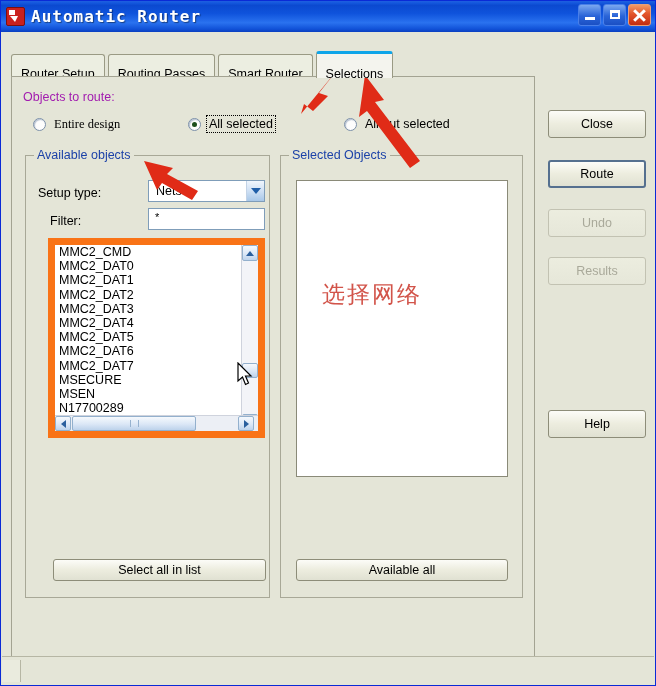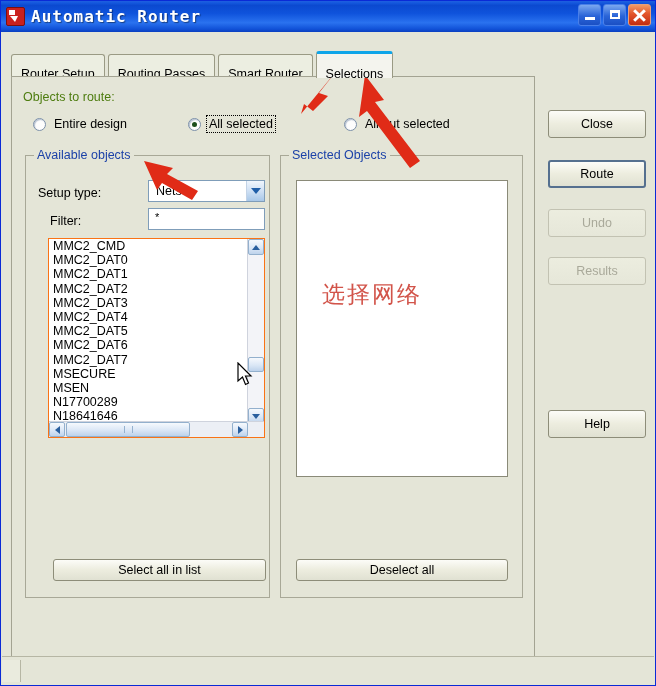--- a/index.html
+++ b/index.html
@@ -80,36 +80,36 @@
     position:relative;z-index:5;margin-bottom:-1px;
   }
 
   
   .panel{
     position:absolute;left:9px;top:44px;width:524px;height:604px;
     background:#e4e5d7;
     border:1px solid #a3a392;
     box-sizing:border-box;
   }
-  .objlabel{position:absolute;left:11px;top:13px;font-size:12.5px;color:#4d7c0f;}
+  .objlabel{position:absolute;left:11px;top:13px;font-size:12.5px;color:#a21caf;}
 
   .radios{position:absolute;left:13px;top:38px;width:500px;height:20px;}
   .radio{position:absolute;display:flex;align-items:center;height:18px;}
   .radio .dot{
     width:13px;height:13px;border-radius:50%;
     background:#fdfdfd;border:1px solid #7c90a8;
     box-shadow:inset 1px 1px 1px rgba(120,140,170,.55);
     box-sizing:border-box;position:relative;flex:0 0 auto;
   }
   .radio.checked .dot:after{
     content:"";position:absolute;left:3px;top:3px;width:5px;height:5px;border-radius:50%;background:#1c4f1c;
   }
   .radio .rl{margin-left:6px;font-size:12.5px;white-space:nowrap;padding:1px 2px;}
   .radio.focused .rl{outline:1px dotted #000;}
-  #r-entire{left:8px;}
+  #r-entire{left:8px;font-family:Liberation Serif, serif;}
   #r-allsel{left:163px;}
   #r-allbut{left:319px;}
 
   
   .group{position:absolute;border:1px solid #a8a897;box-sizing:border-box;background:transparent;}
   .group > .glabel{
     position:absolute;top:-8px;left:8px;background:#e4e5d7;padding:0 3px;
     font-size:12.5px;color:#1c42a8;white-space:nowrap;
   }
   #grp-avail{left:13px;top:78px;width:245px;height:443px;}
@@ -138,21 +138,21 @@
   }
   .filterbox{
     position:absolute;left:122px;top:52px;width:117px;height:22px;
     background:#fff;border:1px solid #7f9db9;box-sizing:border-box;
     font-size:11px;color:#000;padding:2px 0 0 6px;
   }
 
   
   .listbox{
     position:absolute;left:22px;top:82px;width:217px;height:200px;
-    background:#ffffff;border:1px solid #f97316;box-sizing:border-box;
+    background:#ffffff;border:7px solid #f97316;box-sizing:border-box;
     overflow:hidden;
   }
   .listrows{position:absolute;left:0;top:0;width:198px;padding-left:4px;}
   .lrow{height:14.2px;line-height:14.2px;font-size:12.5px;color:#000;white-space:nowrap;}
 
   .vscroll{
     position:absolute;right:0;top:0;width:17px;height:185px;
     background:#f3f4f8;border-left:1px solid #cfd3dd;box-sizing:border-box;
   }
   .sb-btn{
@@ -344,21 +344,21 @@
         </div>
 
         <div class="btn" id="btn-selall">Select all in list</div>
       </div>
 
       <div class="group" id="grp-sel">
         <div class="glabel">Selected Objects</div>
         <div class="sellist">
           <div class="cn-note">选择网络</div>
         </div>
-        <div class="btn" id="btn-deselall">Deselect all</div>
+        <div class="btn" id="btn-deselall">Available all</div>
       </div>
 
     </div>
 
     <div class="rightcol">
       <div class="btn rbtn strong" id="btn-route">Route</div>
       <div class="btn rbtn" id="btn-close">Close</div>
       <div class="btn rbtn disabled" id="btn-undo">Undo</div>
       <div class="btn rbtn disabled" id="btn-results">Results</div>
       <div class="btn rbtn" id="btn-help">Help</div>

